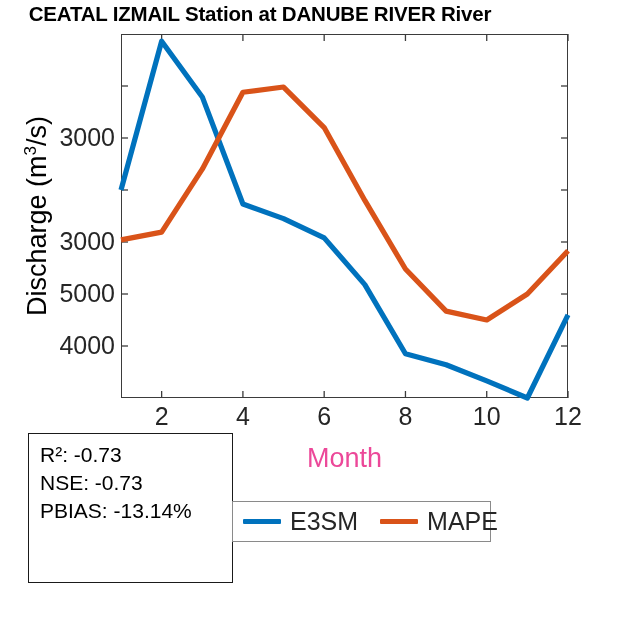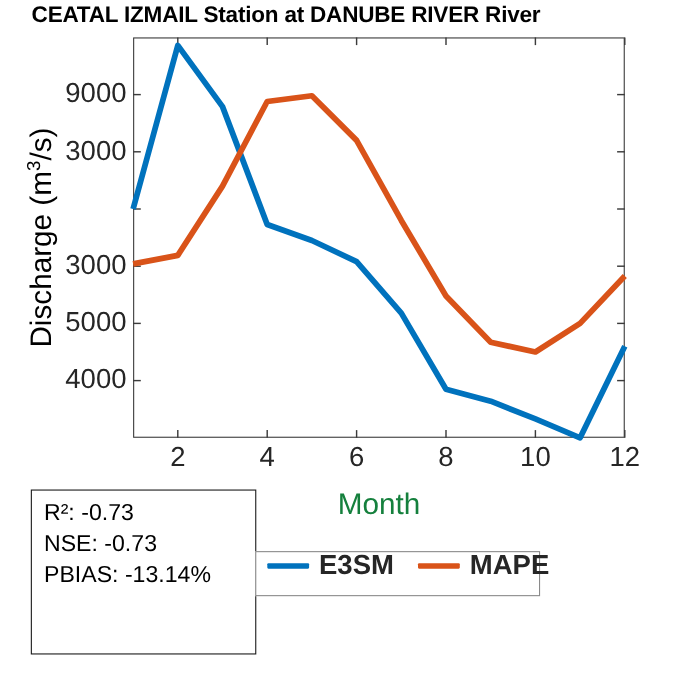--- a/index.html
+++ b/index.html
@@ -98,37 +98,36 @@
   }
   .ylabel sup { font-size: 17px; vertical-align: super; }
 
   .xlabel {
     position: absolute;
     left: 121px;
     top: 443px;
     width: 447px;
     text-align: center;
     font-size: 27px;
-    color: #15803d;
+    color: #ec4899;
     font-family: "Liberation Sans", sans-serif;
   }
 
   
   .legend-box {
     position: absolute;
     left: 232px;
     top: 501px;
     width: 259px;
     height: 41px;
     border: 1.2px solid #8a8a8a;
     background: #ffffff;
     box-sizing: border-box;
     display: flex;
-    align-items: flex-start;
-    font-weight: bold;
+    align-items: center;
   }
   .legend-entry {
     display: flex;
     align-items: center;
     white-space: nowrap;
   }
   .legend-entry.first { margin-left: 10px; }
   .legend-entry.second { margin-left: 22px; }
   .legend-swatch {
     width: 38px;
@@ -140,21 +139,21 @@
     font-size: 25px;
     color: #262626;
     font-family: "Liberation Sans", sans-serif;
     line-height: 1;
   }
 
   
   .stats-box {
     position: absolute;
     left: 28px;
-    top: 445px;
+    top: 433px;
     width: 205px;
     height: 150px;
     border: 1.6px solid #1a1a1a;
     background: #ffffff;
     box-sizing: border-box;
     padding: 7px 0 0 11px;
   }
   .stats-line {
     font-size: 21px;
     color: #000;
@@ -168,21 +167,20 @@
 
 <div id="figure">
 
   <div class="chart-title">CEATAL IZMAIL  Station at  DANUBE RIVER  River</div>
 
   <div class="ytick-wrap">
     <div class="ytick-label" id="ytick0" style="top: 333px;">4000</div>
     <div class="ytick-label" id="ytick1" style="top: 281px;">5000</div>
     <div class="ytick-label" id="ytick2" style="top: 229px;">3000</div>
     <div class="ytick-label" id="ytick4" style="top: 125px;">3000</div>
-    <div class="ytick-label" id="ytick5" style="top: 73px;">9000</div>
   </div>
 
   <div class="ylabel"><span>Discharge (m</span><sup>3</sup><span>/s)</span></div>
 
   <div class="plot-box"></div>
 
   <svg class="plot-svg" id="plot-svg" viewBox="0 0 447 364" preserveAspectRatio="none">
     <g id="ticks-group">
         <line x1="0" y1="312" x2="7" y2="312" stroke="#3b3b3b" stroke-width="1.3"></line>
         <line x1="447" y1="312" x2="440" y2="312" stroke="#3b3b3b" stroke-width="1.3"></line>

